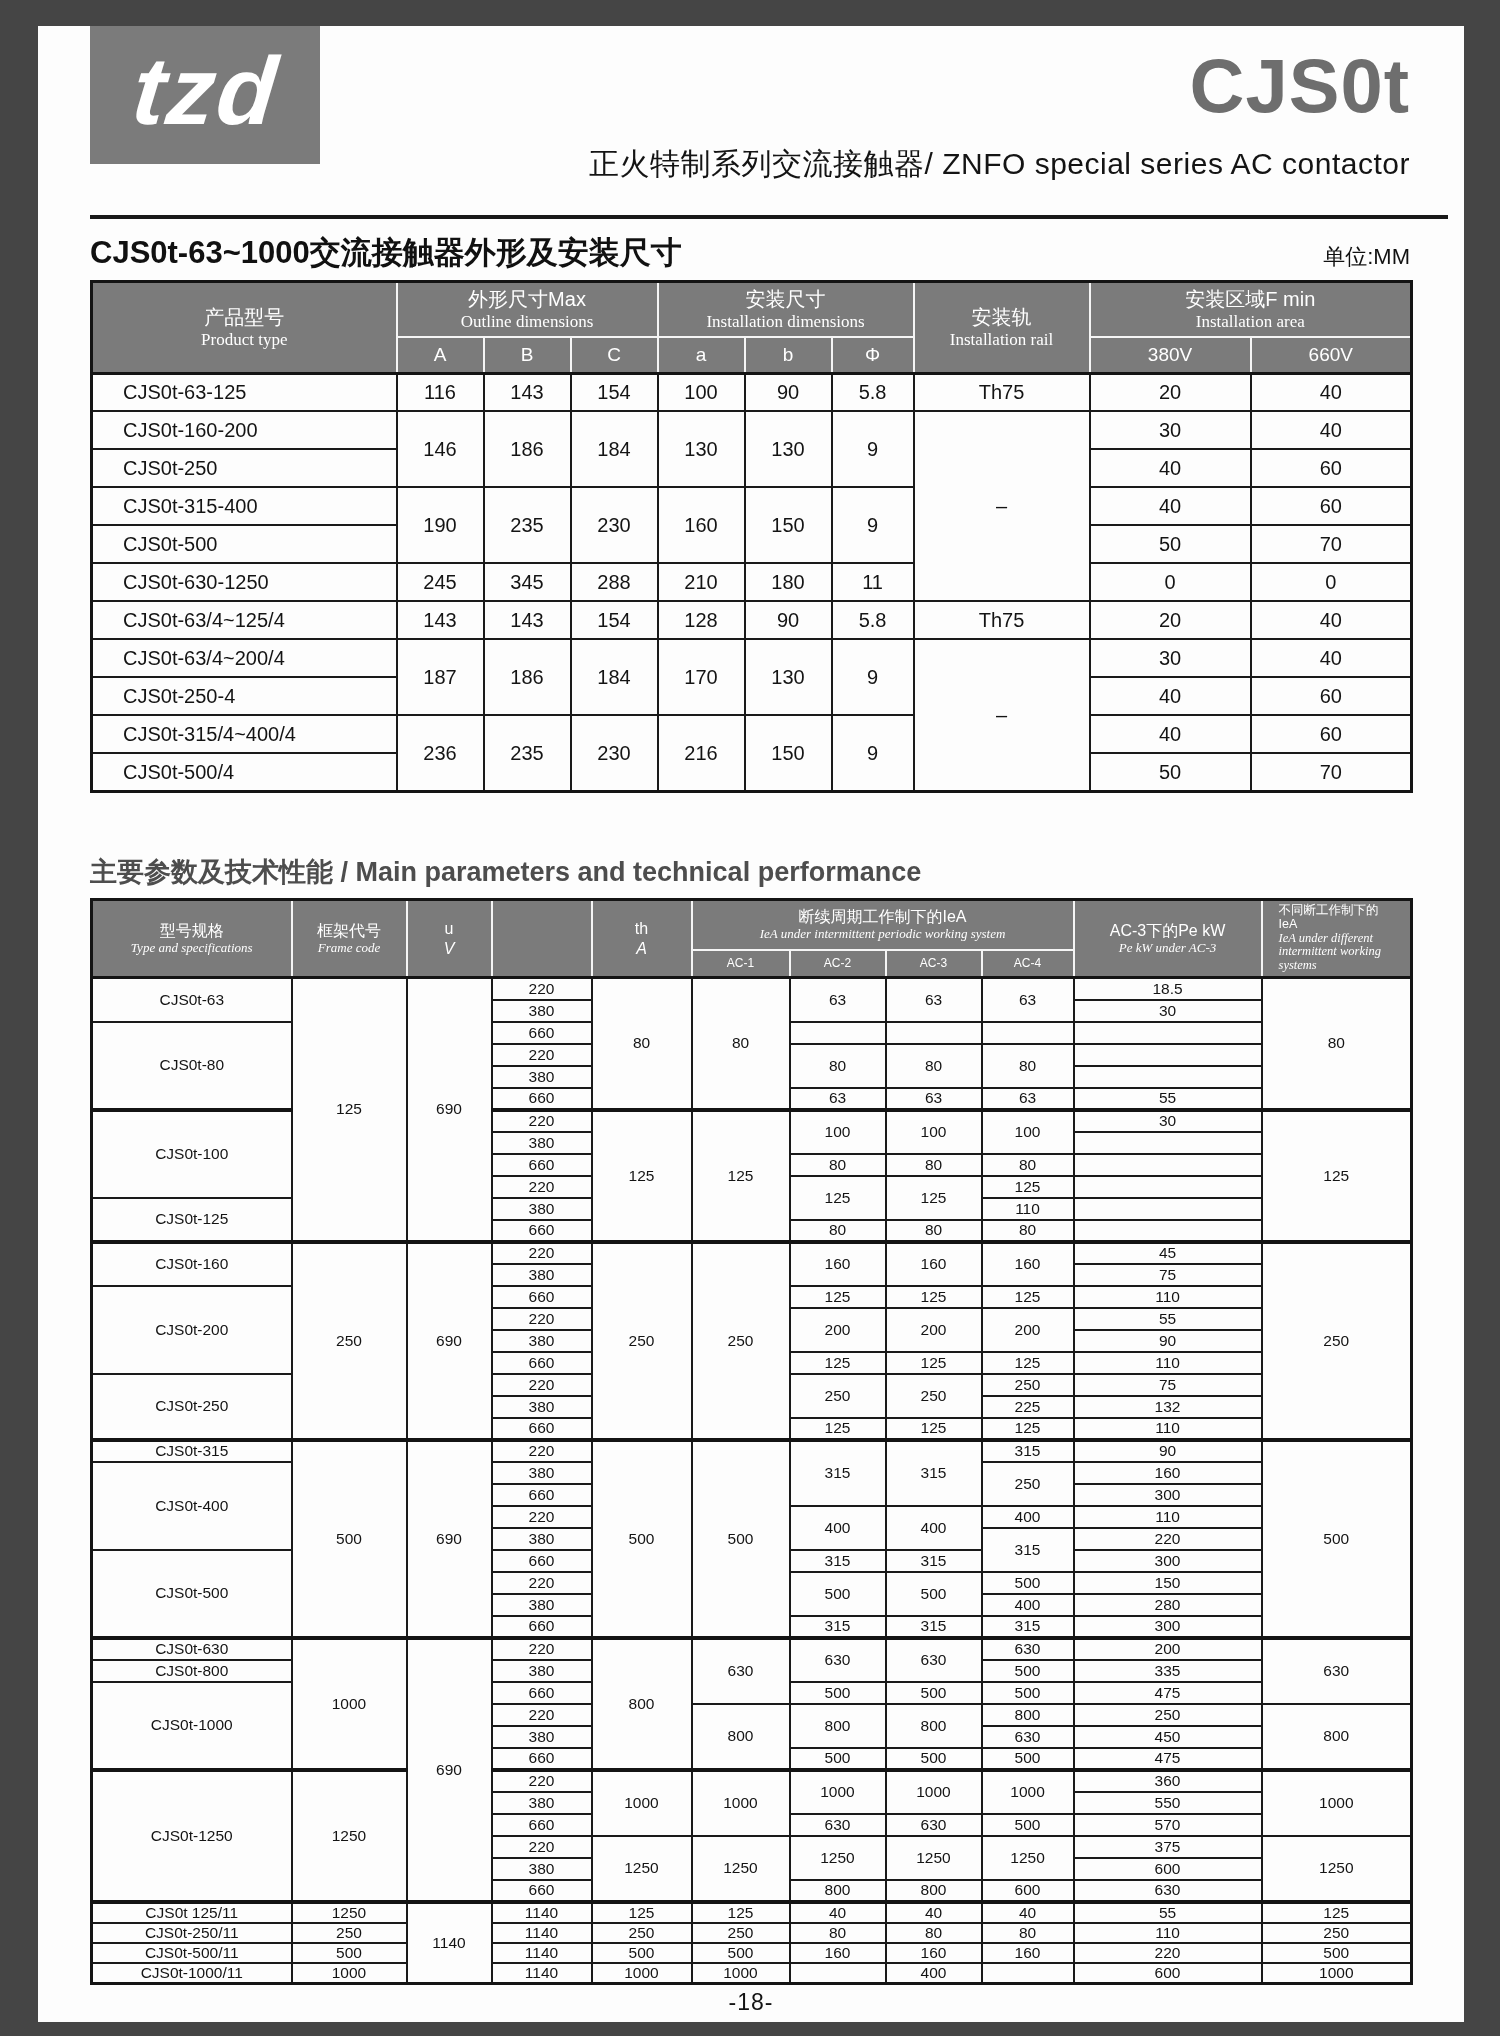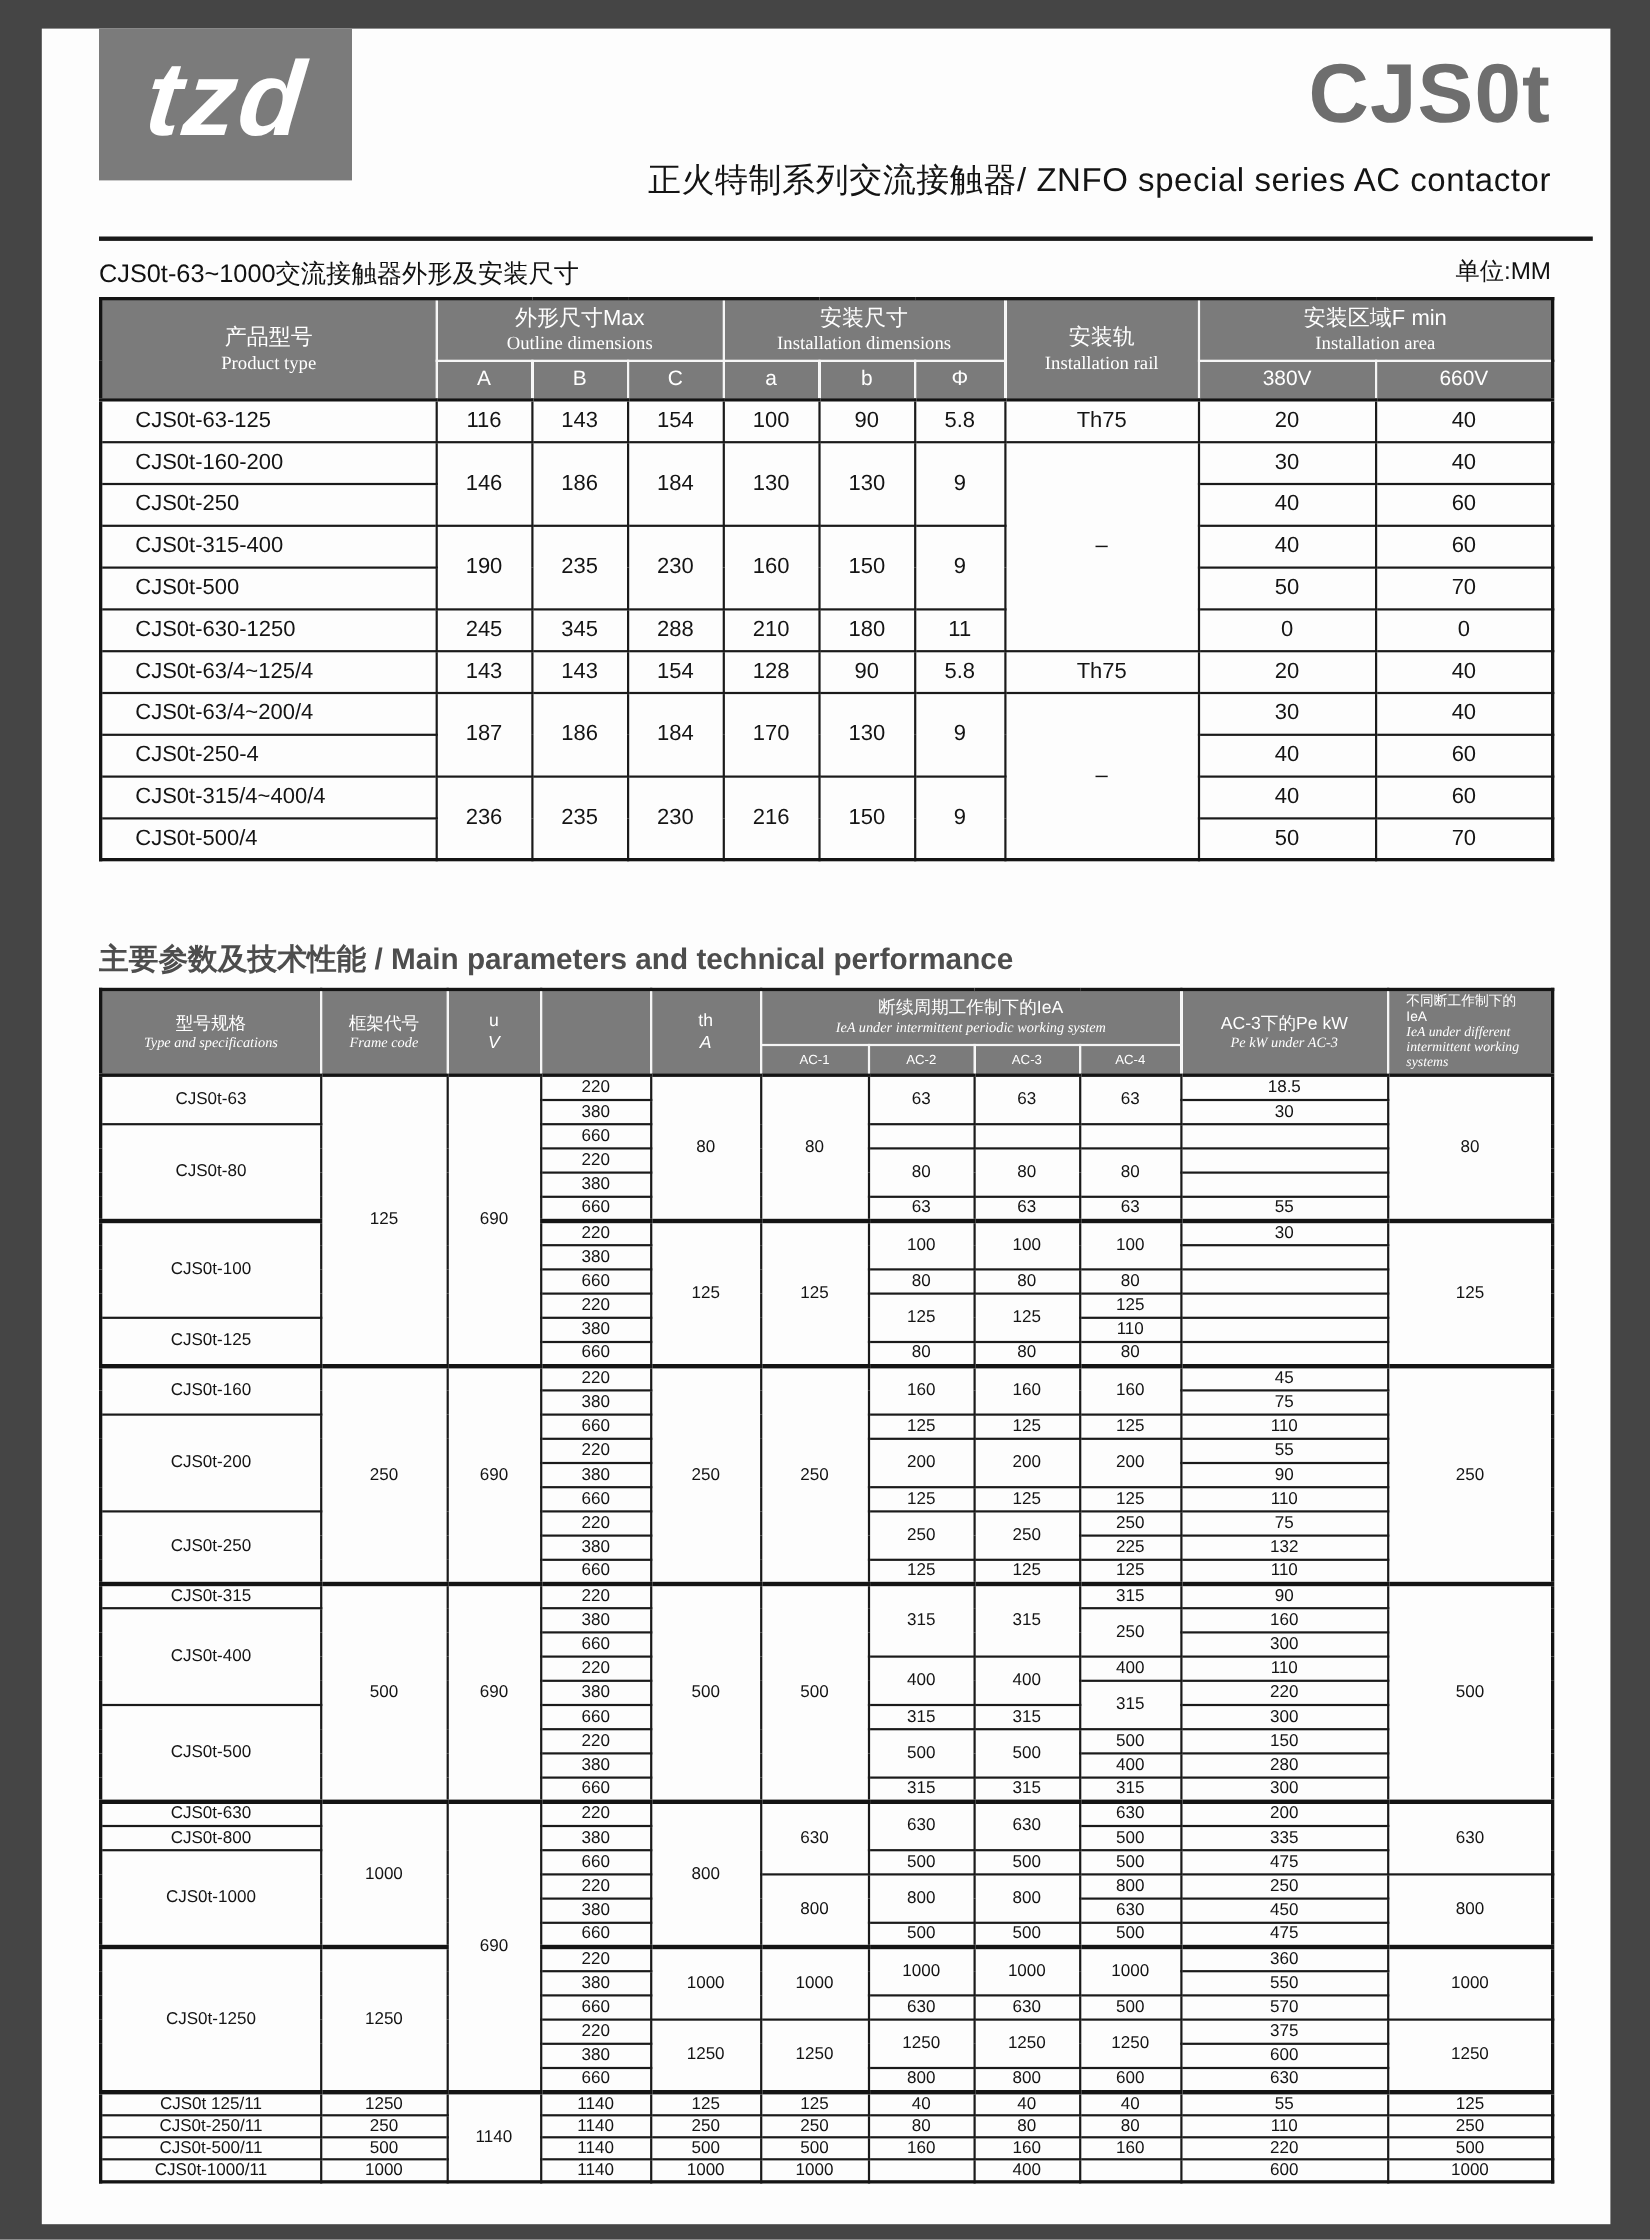--- a/index.html
+++ b/index.html
@@ -12,21 +12,21 @@
   .logo-box span { color: #ffffff; font-size: 96px; font-weight: bold; font-style: italic;
     letter-spacing: 2px; transform: skewX(-6deg) translateY(-4px); }
 
   .product-code { position: absolute; top: 22px; right: 54px; font-size: 76px; font-weight: bold;
     color: #6e6e6e; letter-spacing: 1px; line-height: 1; }
   .subtitle { position: absolute; top: 118px; right: 54px; font-size: 30px; color: #141414; letter-spacing: 0.5px; }
   .header-rule { position: absolute; left: 52px; top: 189px; width: 1358px; height: 4px; background: #191919; }
 
   .section1 { position: absolute; left: 52px; top: 206px; width: 1320px; }
   .t1-titlebar { display: flex; justify-content: space-between; align-items: flex-end; width: 1320px; }
-  .t1-title .zh { font-size: 23px; color: #111; line-height: 1.35; }
+  .t1-title .zh { font-size: 31px; color: #111; line-height: 1.35; font-weight: bold; }
   .t1-title .en { font-size: 21px; color: #111; line-height: 1.25; }
   .unit-label { font-size: 22px; color: #111; padding-bottom: 2px; }
 
   table { border-collapse: collapse; table-layout: fixed; width: 1320px; border: 3px solid #141414; }
   th, td { border: 2px solid #1a1a1a; text-align: center; vertical-align: middle; overflow: hidden; }
   thead th { background: #7b7b7b; color: #fff; font-weight: normal; border: 2px solid #f5f5f5; white-space: pre-line; }
   table { border: 3px solid #141414 !important; }
   tbody tr:first-child td { border-top: 3px solid #141414; }
   tr.thick td, tr.thick th { border-top: 4px solid #141414; }
 
@@ -597,14 +597,15 @@
               <td></td>
               <td>400</td>
               <td></td>
               <td>600</td>
               <td>1000</td>
             </tr>
           </tbody>
         </table>
     </div>
 
+    <div class="footer">-18-</div>
   </div>
 </div>
 
 </body></html>

